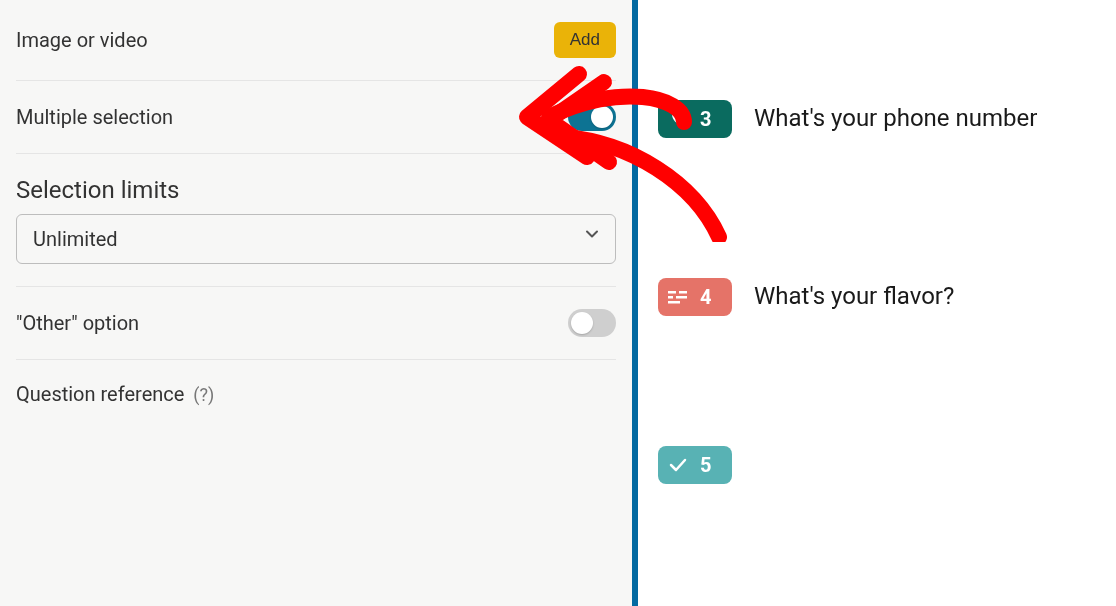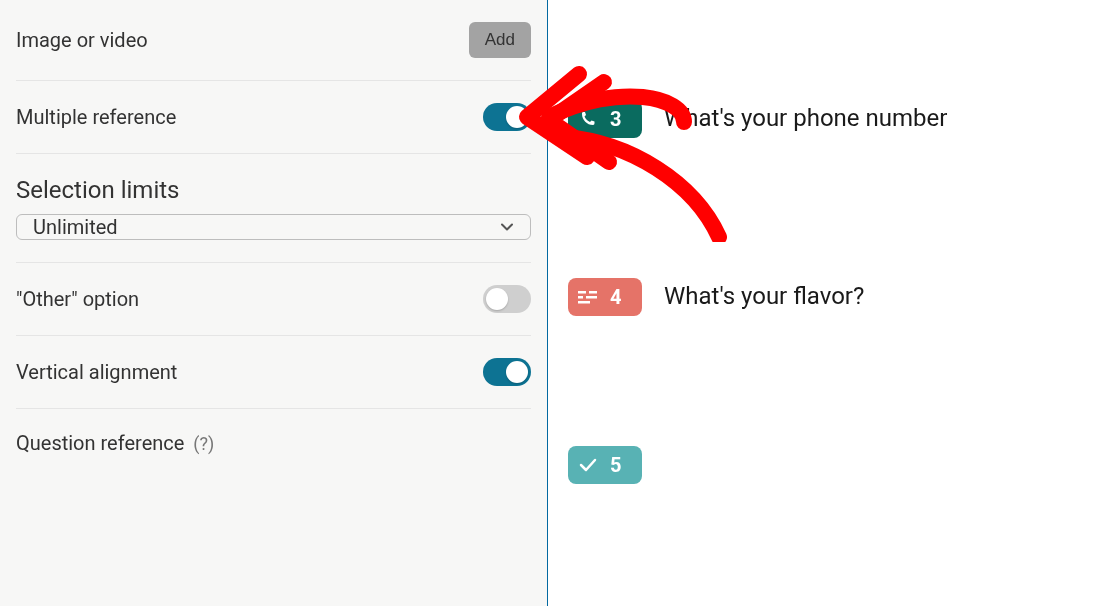--- a/index.html
+++ b/index.html
@@ -7,41 +7,41 @@
       font-family: -apple-system, BlinkMacSystemFont, "Segoe UI", Roboto, Helvetica, Arial, sans-serif;
       background: #ffffff;
       color: #1a1a1a;
       width: 1116px;
       height: 606px;
       overflow: hidden;
       position: relative;
       display: flex;
     }
     .sidebar {
-      width: 548px;
+      width: 638px;
       height: 100%;
       background: #f7f7f6;
-      border-right: 1px solid #0369a1;
+      border-right: 6px solid #0369a1;
       padding: 0 16px;
     }
     .option-row {
       display: flex;
       align-items: center;
       justify-content: space-between;
       padding: 22px 0;
       border-bottom: 1px solid #e5e5e5;
     }
     .option-row.no-border { border-bottom: none; }
     .option-label {
       font-size: 20px;
       color: #333;
       font-weight: 400;
     }
     .add-btn {
-      background: #a3a3a3;
+      background: #eab308;
       border: none;
       border-radius: 6px;
       padding: 8px 16px;
       font-size: 17px;
       color: #333;
       cursor: pointer;
     }
     .toggle {
       width: 48px;
       height: 28px;
@@ -67,25 +67,25 @@
       color: #333;
       padding-top: 22px;
       padding-bottom: 10px;
     }
     .select-wrap {
       border-bottom: 1px solid #e5e5e5;
       padding-bottom: 22px;
     }
     .select-box {
       display: flex;
-      align-items: center;
+      align-items: flex-start;
       justify-content: space-between;
       border: 1px solid #bdbdbd;
       border-radius: 6px;
-      padding: 0 16px;
+      padding: 12px 16px;
       background: #f7f7f6;
       cursor: pointer;
     }
     .select-value {
       font-size: 20px;
       color: #333;
     }
     .chevron {
       width: 14px;
       height: 14px;
@@ -160,21 +160,21 @@
 <body>
 
 <div class="sidebar">
 
   <div class="option-row">
     <span class="option-label">Image or video</span>
     <button class="add-btn">Add</button>
   </div>
 
   <div class="option-row">
-    <span class="option-label">Multiple reference</span>
+    <span class="option-label">Multiple selection</span>
     <div class="toggle toggle-on">
       <div class="toggle-knob"></div>
     </div>
   </div>
 
   <div class="select-wrap">
     <div class="section-label">Selection limits</div>
     <div class="select-box">
       <span class="select-value">Unlimited</span>
       <span class="chevron">
@@ -186,26 +186,20 @@
   </div>
 
 
   <div class="option-row">
     <span class="option-label">"Other" option</span>
     <div class="toggle toggle-off">
       <div class="toggle-knob"></div>
     </div>
   </div>
 
-  <div class="option-row">
-    <span class="option-label">Vertical alignment</span>
-    <div class="toggle toggle-on">
-      <div class="toggle-knob"></div>
-    </div>
-  </div>
 
   <div class="option-row no-border">
     <span class="option-label">
       <span>Question reference</span>
       <span class="help-icon">(?)</span>
     </span>
   </div>
 
 </div>
 

